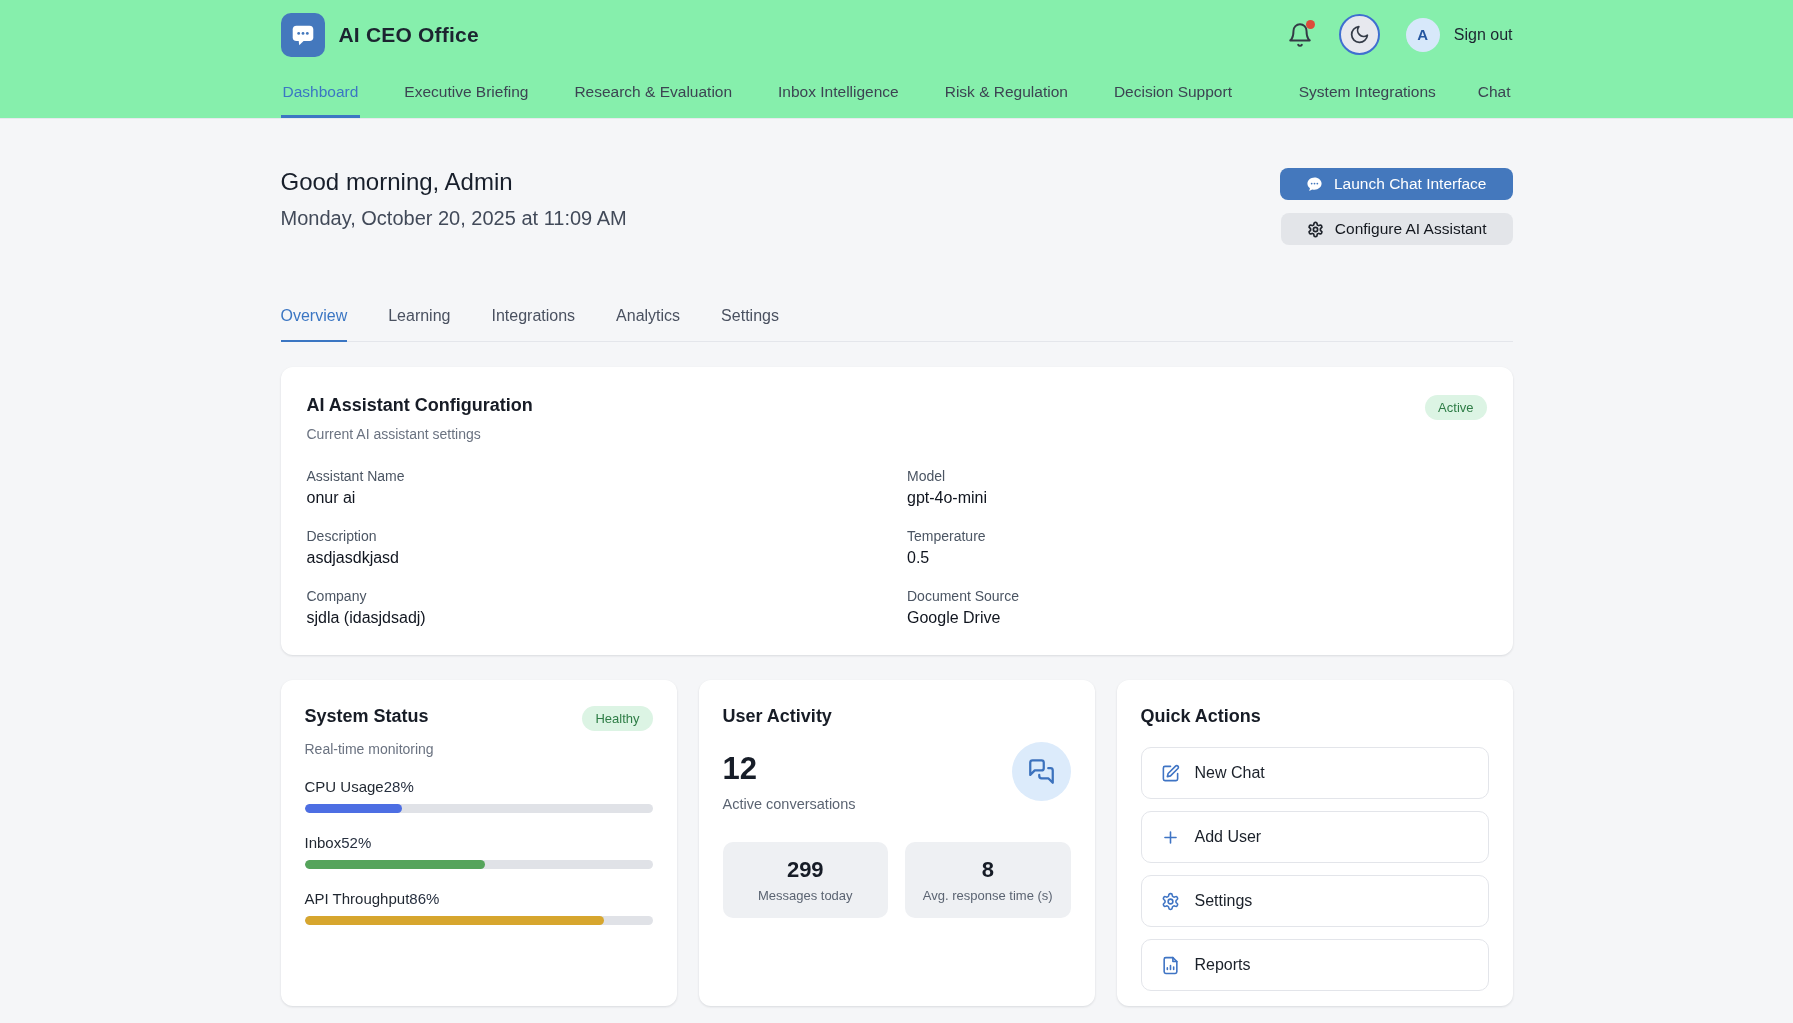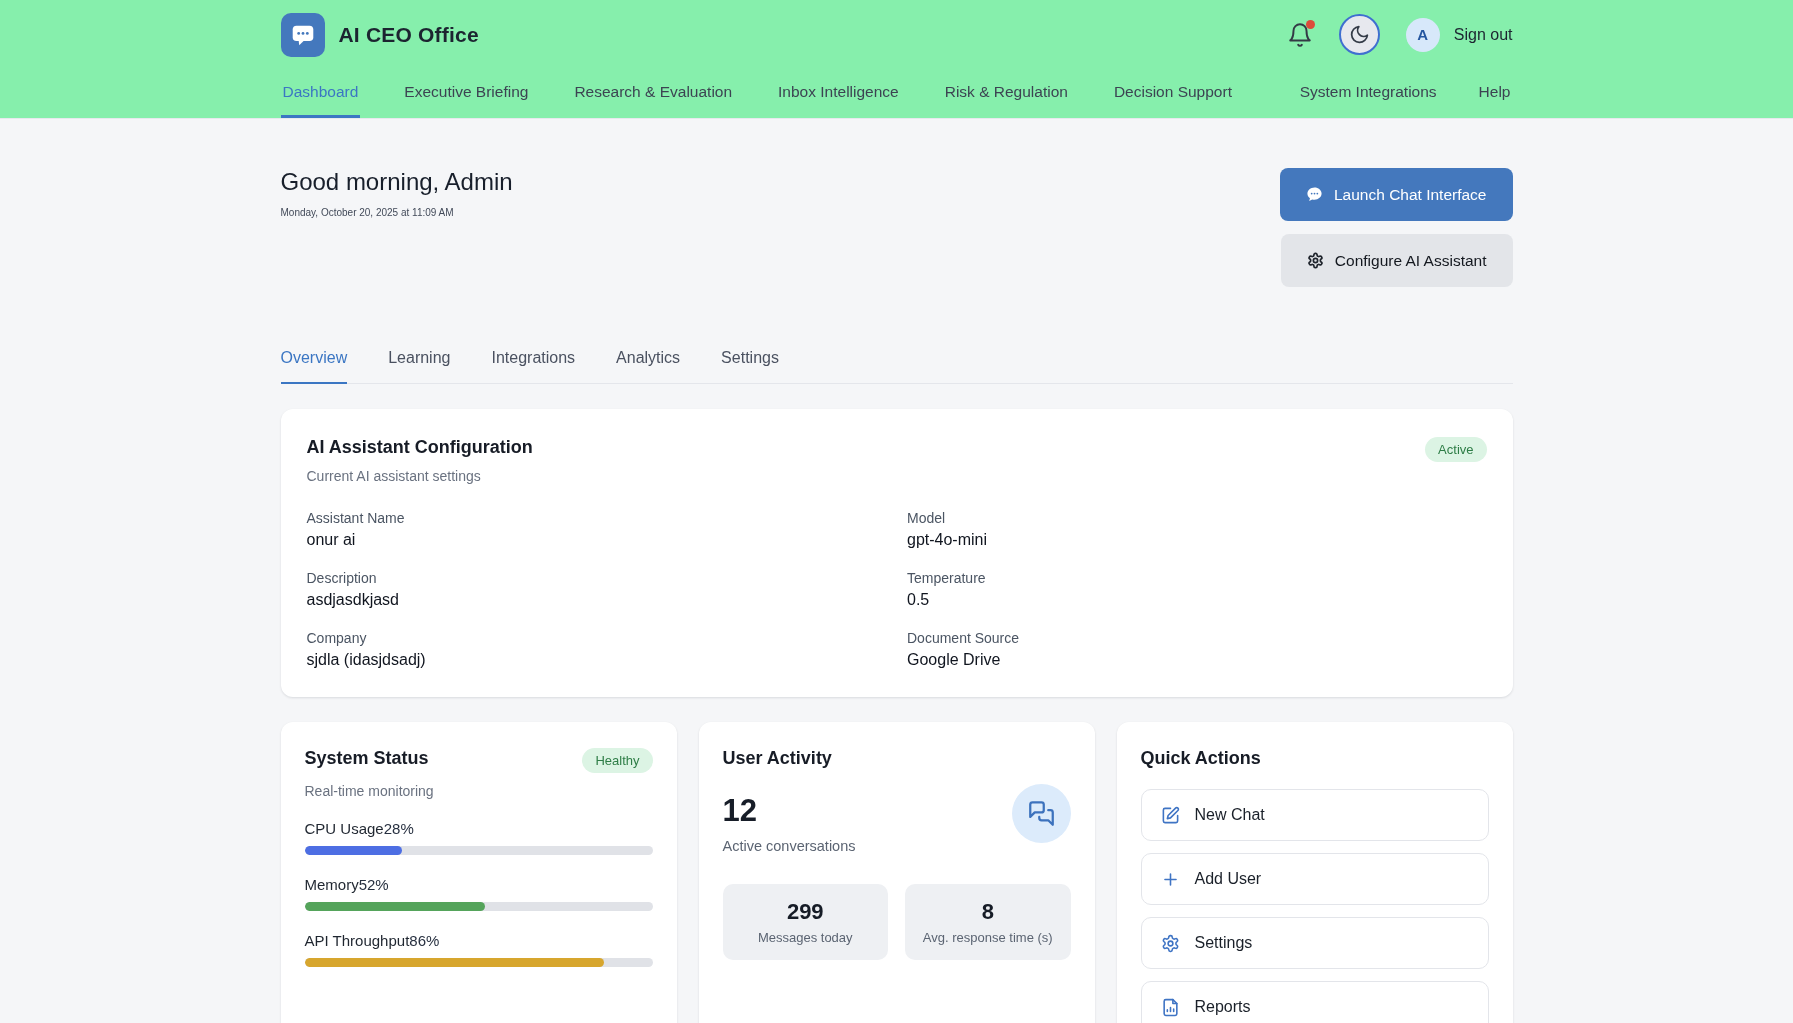--- a/index.html
+++ b/index.html
@@ -43,25 +43,25 @@
   .nav-item {
     display: flex; align-items: center; font-size: 15.5px; color: #3c4452;
     border-bottom: 3px solid transparent; padding: 0 2px; cursor: pointer;
   }
   .nav-item.active { color: #3b76c3; border-bottom-color: #3b76c3; }
   .nav-right { margin-left: auto; display: flex; gap: 38px; }
 
   
   .greet-row { display: flex; justify-content: space-between; margin-top: 49px; }
   .greet-title { font-size: 24px; font-weight: 400; color: #181f2b; }
-  .greet-date { font-size: 10px; color: #424a59; margin-top: 11px; }
+  .greet-date { font-size: 20px; color: #424a59; margin-top: 11px; }
   .action-col { display: flex; flex-direction: column; align-items: flex-end; gap: 13px; }
   .btn {
     display: inline-flex; align-items: center; gap: 11px;
-    height: 53px; padding: 0 26px; border-radius: 8px;
+    height: 32px; padding: 0 26px; border-radius: 8px;
     font-size: 15.5px; border: none; cursor: pointer;
     font-family: inherit;
   }
   .btn-primary { background: #4478bd; color: #ffffff; }
   .btn-secondary { background: #e3e5e9; color: #14181f; }
 
   
   .tabs { display: flex; gap: 41px; margin-top: 62px; border-bottom: 1px solid #e4e6eb; }
   .tab {
     font-size: 16px; color: #4a5160; padding-bottom: 15px;
@@ -173,21 +173,21 @@
       <div class="nav-left">
         <div class="nav-item active">Dashboard</div>
         <div class="nav-item">Executive Briefing</div>
         <div class="nav-item">Research &amp; Evaluation</div>
         <div class="nav-item">Inbox Intelligence</div>
         <div class="nav-item">Risk &amp; Regulation</div>
         <div class="nav-item">Decision Support</div>
       </div>
       <div class="nav-right">
         <div class="nav-item">System Integrations</div>
-        <div class="nav-item">Help</div>
+        <div class="nav-item">Chat</div>
       </div>
     </nav>
   </div>
 </header>
 
 <main class="container">
 
   <div class="greet-row">
     <div>
       <h1 class="greet-title">Good morning, Admin</h1>
@@ -270,21 +270,21 @@
         <div class="metric-row">
           <span>CPU Usage</span>
           <span class="metric-pct">28%</span>
         </div>
         <div class="track">
           <div class="fill" style="width: 28%; background: rgb(77, 110, 227);"></div>
         </div>
       </div>
       <div class="metric">
         <div class="metric-row">
-          <span>Memory</span>
+          <span>Inbox</span>
           <span class="metric-pct">52%</span>
         </div>
         <div class="track">
           <div class="fill" style="width: 52%; background: rgb(85, 164, 91);"></div>
         </div>
       </div>
       <div class="metric">
         <div class="metric-row">
           <span>API Throughput</span>
           <span class="metric-pct">86%</span>

